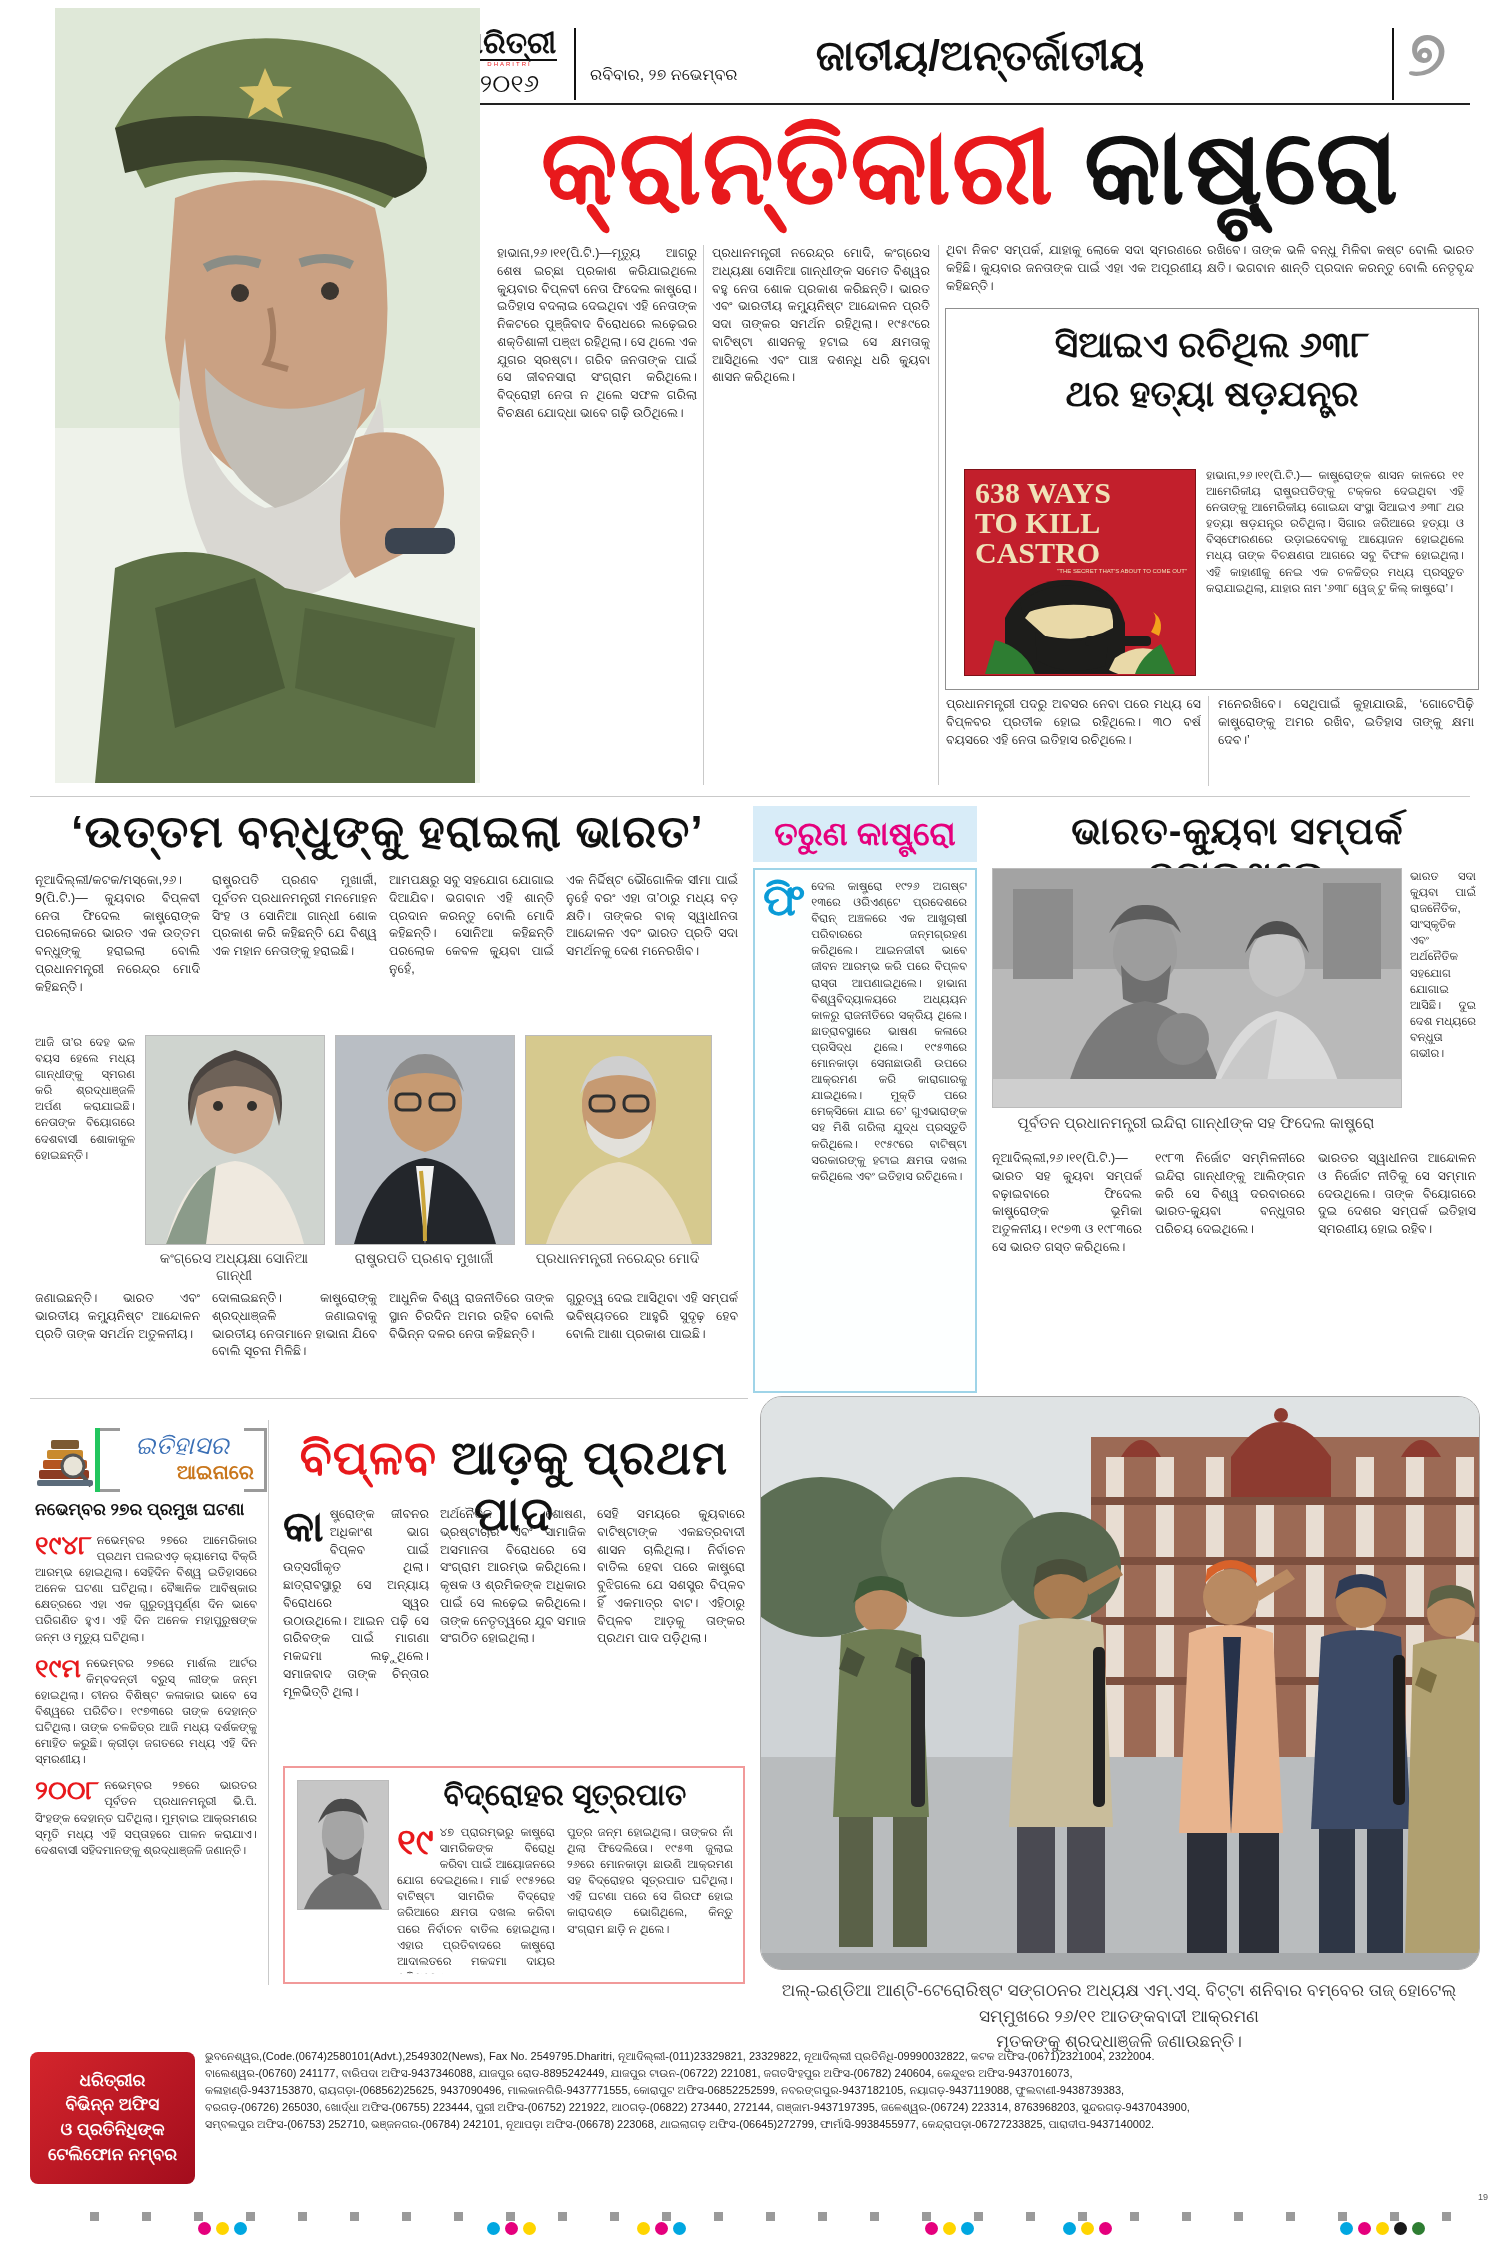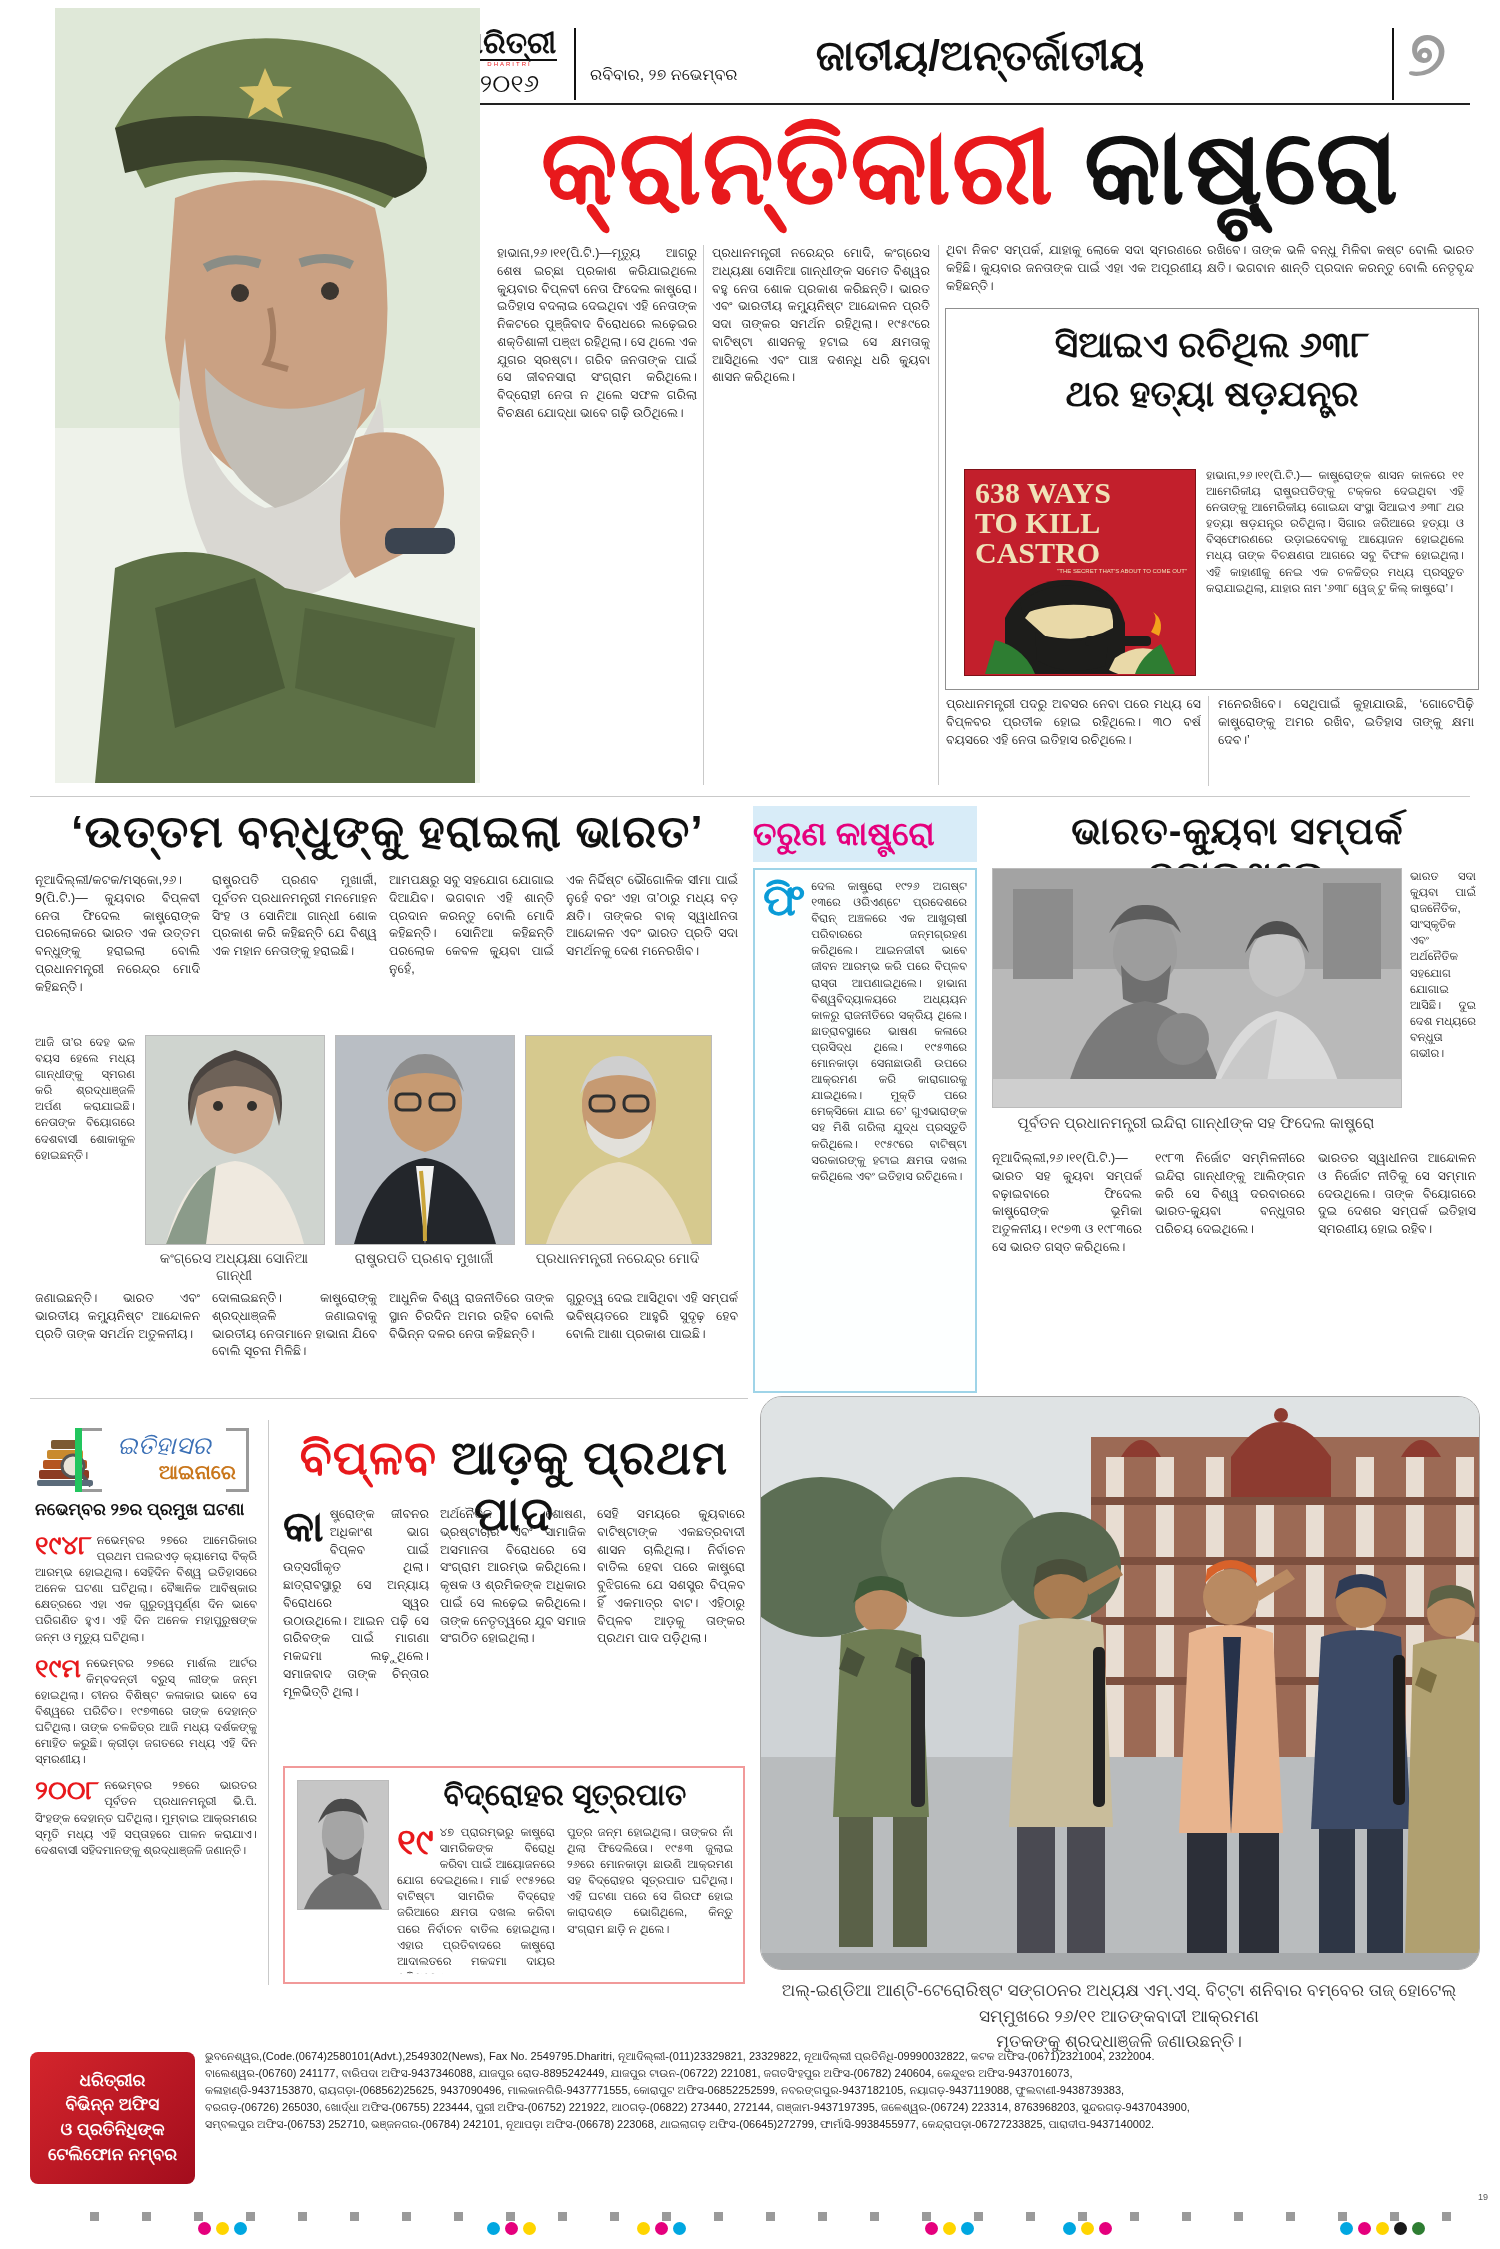--- a/index.html
+++ b/index.html
@@ -149,21 +149,21 @@
   </div>
   <div class="abs caption" style="left:145px;top:1250px;width:178px;">କଂଗ୍ରେସ ଅଧ୍ୟକ୍ଷା ସୋନିଆ ଗାନ୍ଧୀ</div>
   <div class="abs caption" style="left:335px;top:1250px;width:178px;">ରାଷ୍ଟ୍ରପତି ପ୍ରଣବ ମୁଖାର୍ଜୀ</div>
   <div class="abs caption" style="left:525px;top:1250px;width:185px;">ପ୍ରଧାନମନ୍ତ୍ରୀ ନରେନ୍ଦ୍ର ମୋଦି</div>
 
   <div class="abs bodytext" style="left:35px;top:1290px;width:165px;height:130px;">ଜଣାଇଛନ୍ତି। ଭାରତ ଏବଂ ଭାରତୀୟ କମ୍ୟୁନିଷ୍ଟ ଆନ୍ଦୋଳନ ପ୍ରତି ତାଙ୍କ ସମର୍ଥନ ଅତୁଳନୀୟ।</div>
   <div class="abs bodytext" style="left:212px;top:1290px;width:165px;height:100px;">ଦୋଳାଇଛନ୍ତି। କାଷ୍ଟ୍ରୋଙ୍କୁ ଶ୍ରଦ୍ଧାଞ୍ଜଳି ଜଣାଇବାକୁ ଭାରତୀୟ ନେତାମାନେ ହାଭାନା ଯିବେ ବୋଲି ସୂଚନା ମିଳିଛି।</div>
   <div class="abs bodytext" style="left:389px;top:1290px;width:165px;height:100px;">ଆଧୁନିକ ବିଶ୍ୱ ରାଜନୀତିରେ ତାଙ୍କ ସ୍ଥାନ ଚିରଦିନ ଅମର ରହିବ ବୋଲି ବିଭିନ୍ନ ଦଳର ନେତା କହିଛନ୍ତି।</div>
   <div class="abs bodytext" style="left:566px;top:1290px;width:172px;height:100px;">ଗୁରୁତ୍ୱ ଦେଇ ଆସିଥିବା ଏହି ସମ୍ପର୍କ ଭବିଷ୍ୟତରେ ଆହୁରି ସୁଦୃଢ଼ ହେବ ବୋଲି ଆଶା ପ୍ରକାଶ ପାଇଛି।</div>
 
-  <div class="abs" style="left:753px;top:806px;width:224px;height:56px;background:#d8ecf8;display:flex;align-items:center;">
+  <div class="abs" style="left:753px;top:806px;width:224px;height:56px;background:#d8ecf8;display:flex;align-items:center;justify-content:center;">
     <span style="color:#e5007d;font-weight:bold;font-size:33px;">ତରୁଣ କାଷ୍ଟ୍ରୋ</span>
   </div>
   <div class="abs" style="left:753px;top:868px;width:224px;height:525px;border:2px solid #9fd4e8;background:#fdffff;box-sizing:border-box;padding:8px;">
     <span class="dropcap" style="color:#0a9bd7;font-size:44px;">ଫି</span>
     <span class="smalltext" style="display:block;">ଦେଲ କାଷ୍ଟ୍ରୋ ୧୯୨୬ ଅଗଷ୍ଟ ୧୩ରେ ଓରିଏଣ୍ଟେ ପ୍ରଦେଶରେ ବିରାନ୍ ଅଞ୍ଚଳରେ ଏକ ଆଖୁଚାଷୀ ପରିବାରରେ ଜନ୍ମଗ୍ରହଣ କରିଥିଲେ। ଆଇନଜୀବୀ ଭାବେ ଜୀବନ ଆରମ୍ଭ କରି ପରେ ବିପ୍ଳବ ରାସ୍ତା ଆପଣାଇଥିଲେ। ହାଭାନା ବିଶ୍ୱବିଦ୍ୟାଳୟରେ ଅଧ୍ୟୟନ କାଳରୁ ରାଜନୀତିରେ ସକ୍ରିୟ ଥିଲେ। ଛାତ୍ରାବସ୍ଥାରେ ଭାଷଣ କଳାରେ ପ୍ରସିଦ୍ଧ ଥିଲେ। ୧୯୫୩ରେ ମୋନକାଡ଼ା ସେନାଛାଉଣି ଉପରେ ଆକ୍ରମଣ କରି କାରାଗାରକୁ ଯାଇଥିଲେ। ମୁକ୍ତି ପରେ ମେକ୍ସିକୋ ଯାଇ ଚେ’ ଗୁଏଭାରାଙ୍କ ସହ ମିଶି ଗରିଲା ଯୁଦ୍ଧ ପ୍ରସ୍ତୁତି କରିଥିଲେ। ୧୯୫୯ରେ ବାଟିଷ୍ଟା ସରକାରଙ୍କୁ ହଟାଇ କ୍ଷମତା ଦଖଲ କରିଥିଲେ ଏବଂ ଇତିହାସ ରଚିଥିଲେ।</span>
   </div>
 
   <div class="abs headline-big" style="left:995px;top:810px;width:485px;text-align:center;font-size:38px;color:#111;">ଭାରତ-କ୍ୟୁବା ସମ୍ପର୍କ ବଢ଼ାଇଥିଲେ</div>
   <div class="abs photo-frame" style="left:992px;top:868px;width:408px;height:238px;">
     <svg width="408" height="238" viewBox="0 0 408 238">
@@ -196,21 +196,21 @@
   <div class="abs" style="left:35px;top:1428px;width:222px;height:66px;">
     <svg class="abs" style="left:0;top:2px;" width="62" height="62" viewBox="0 0 62 62">
       <rect x="4" y="40" width="50" height="9" rx="2" fill="#8c3b22"></rect>
       <rect x="8" y="30" width="44" height="9" rx="2" fill="#b5541f"></rect>
       <rect x="12" y="20" width="36" height="9" rx="2" fill="#c98a2e"></rect>
       <rect x="16" y="10" width="28" height="9" rx="2" fill="#7c5a32"></rect>
       <circle cx="38" cy="36" r="11" fill="#e8e4d8" stroke="#555" stroke-width="3"></circle>
       <line x1="46" y1="44" x2="56" y2="56" stroke="#555" stroke-width="4"></line>
       <rect x="2" y="50" width="56" height="6" rx="2" fill="#5b6b7a"></rect>
     </svg>
-    <div class="abs" style="left:40px;top:0;width:164px;height:64px;border-left:7px solid #22c55e;border-right:3px solid #9a9a9a;">
+    <div class="abs" style="left:60px;top:0;width:164px;height:64px;border-left:5px solid #22c55e;border-right:3px solid #9a9a9a;">
       <div style="position:absolute;left:0;top:0;width:20px;height:3px;background:#9a9a9a;"></div>
       <div style="position:absolute;right:0;top:0;width:20px;height:3px;background:#9a9a9a;"></div>
       <div style="position:absolute;left:0;bottom:0;width:20px;height:3px;background:#9a9a9a;"></div>
       <div style="position:absolute;right:0;bottom:0;width:20px;height:3px;background:#9a9a9a;"></div>
       <div style="text-align:center;font-size:25px;color:#3a6fb5;font-style:italic;margin-top:3px;">ଇତିହାସର</div>
       <div style="text-align:right;font-size:20px;color:#c9761b;font-weight:bold;padding-right:10px;">ଆଇନାରେ</div>
     </div>
   </div>
   <div class="abs" style="left:35px;top:1500px;width:222px;font-size:17px;font-weight:bold;color:#111;">ନଭେମ୍ବର ୨୭ର ପ୍ରମୁଖ ଘଟଣା</div>
   <div class="abs" style="left:35px;top:1532px;width:222px;height:450px;">

